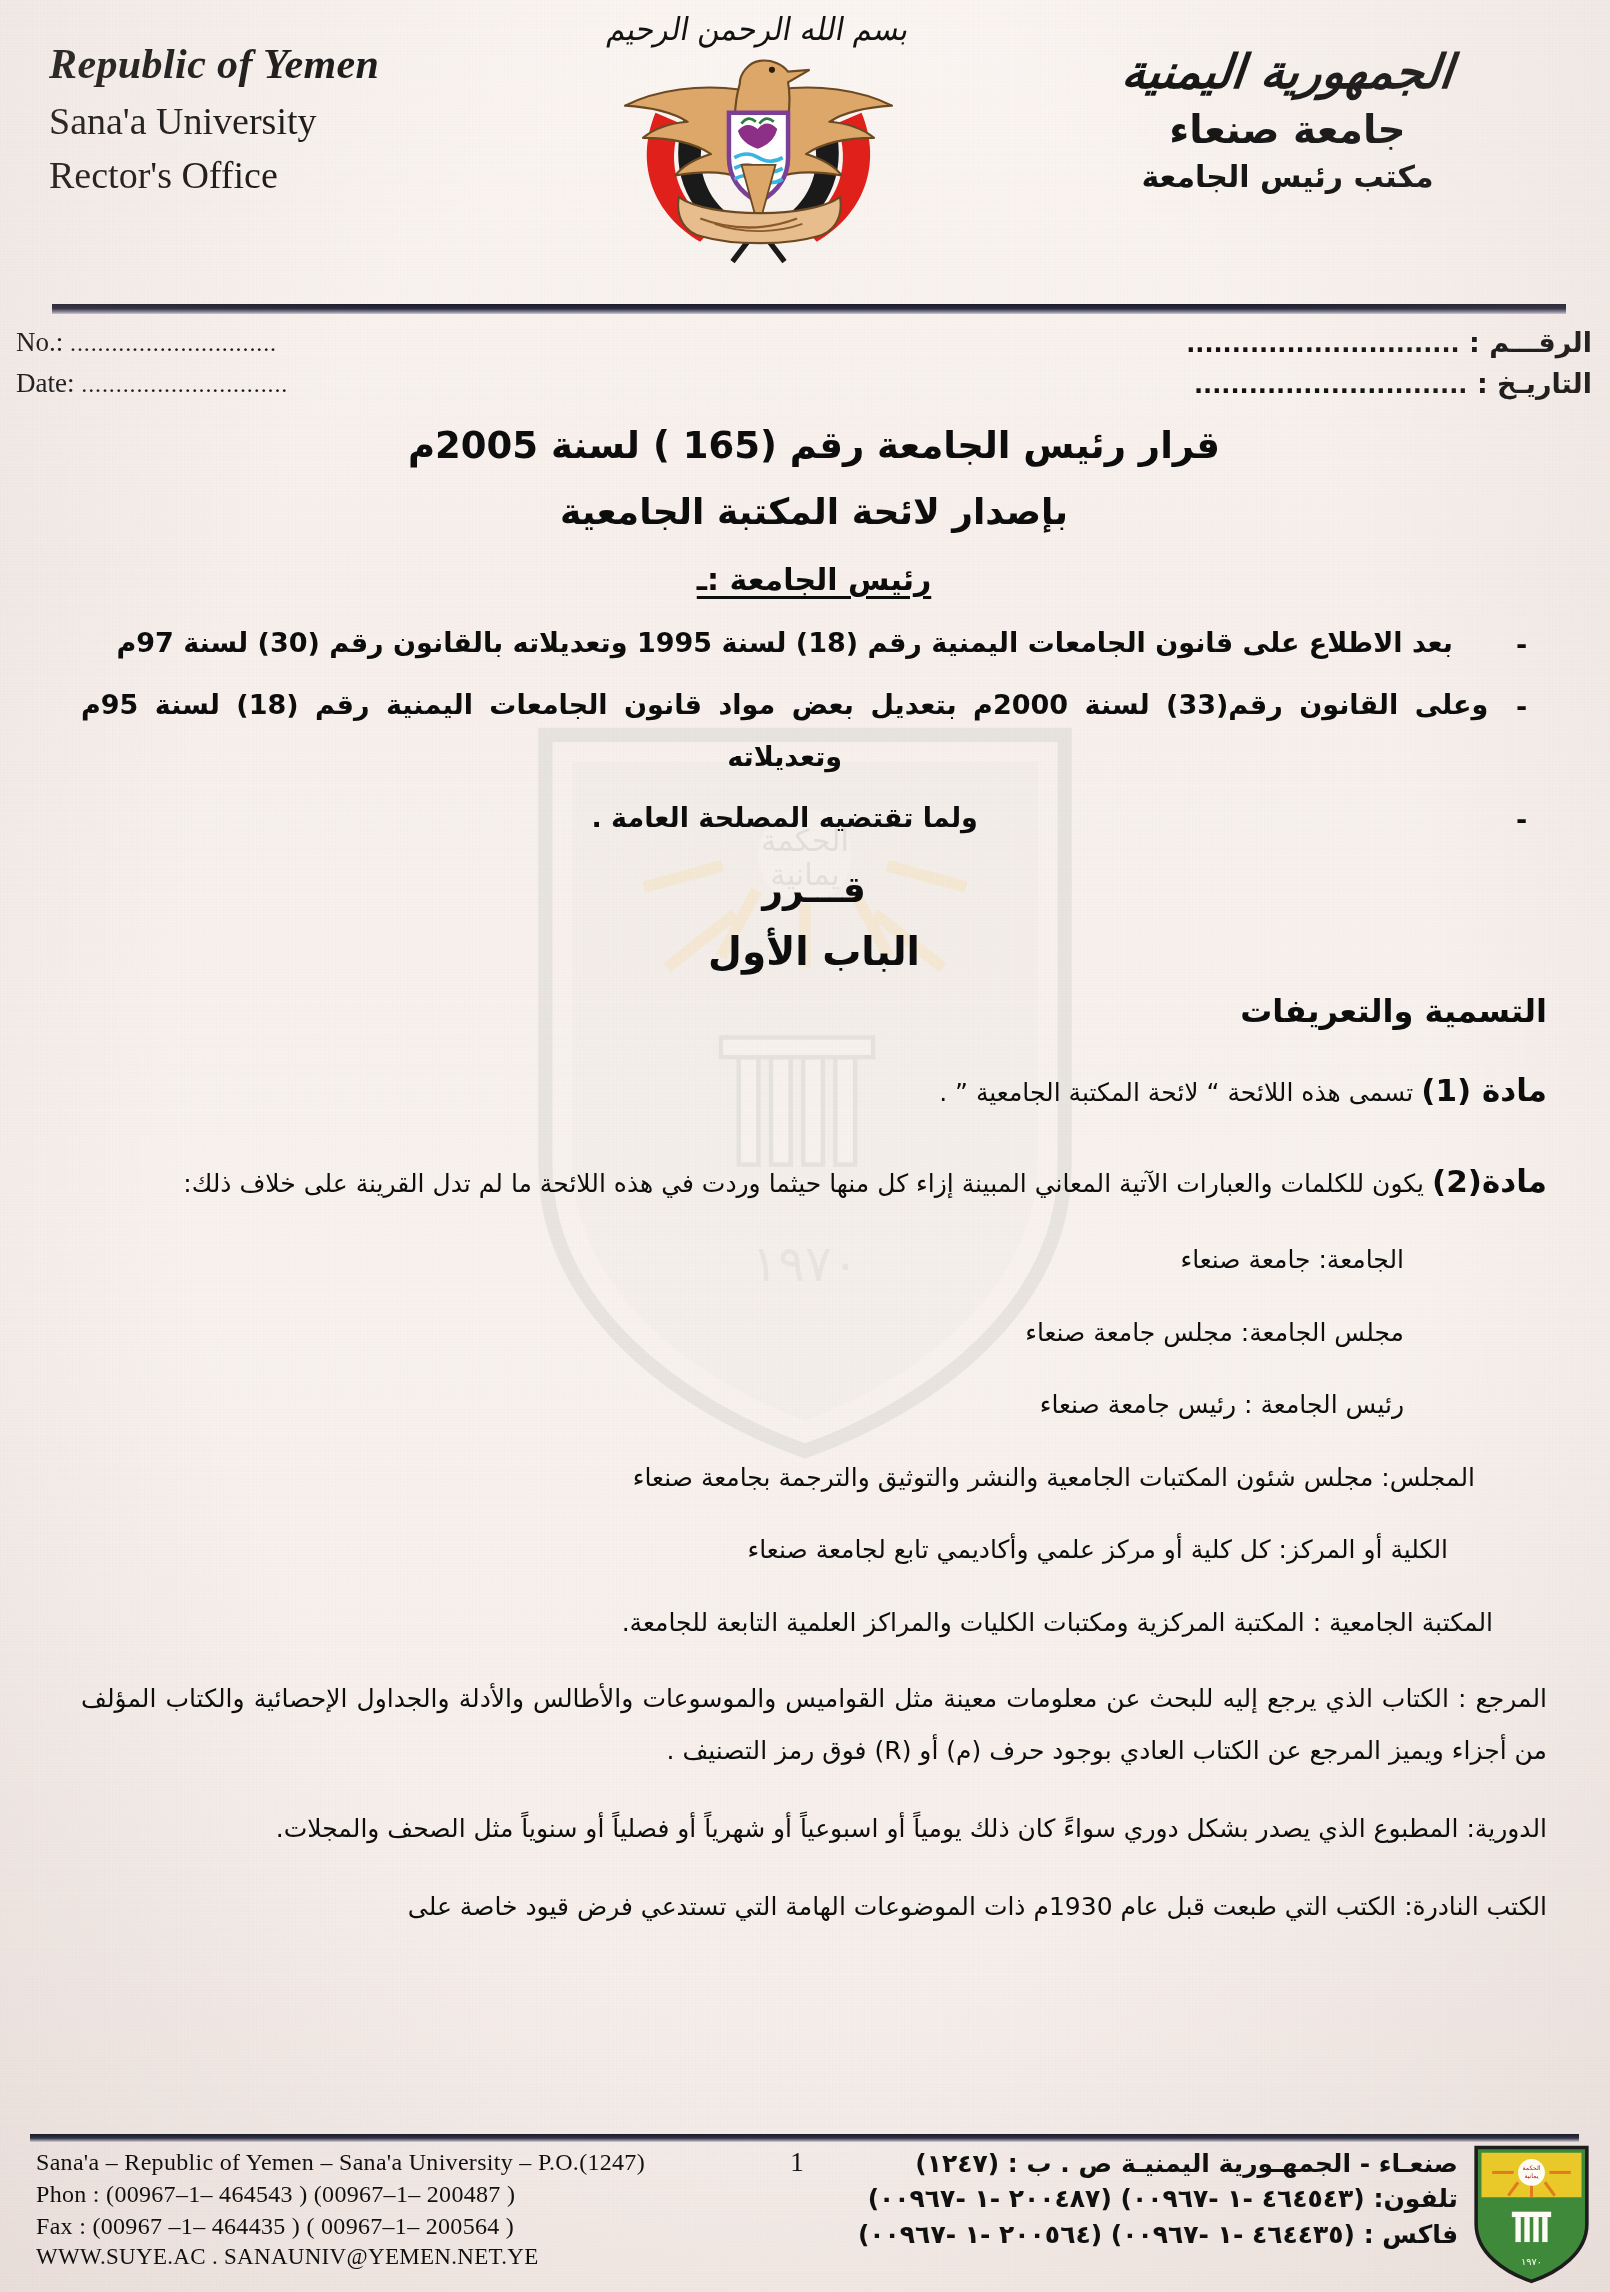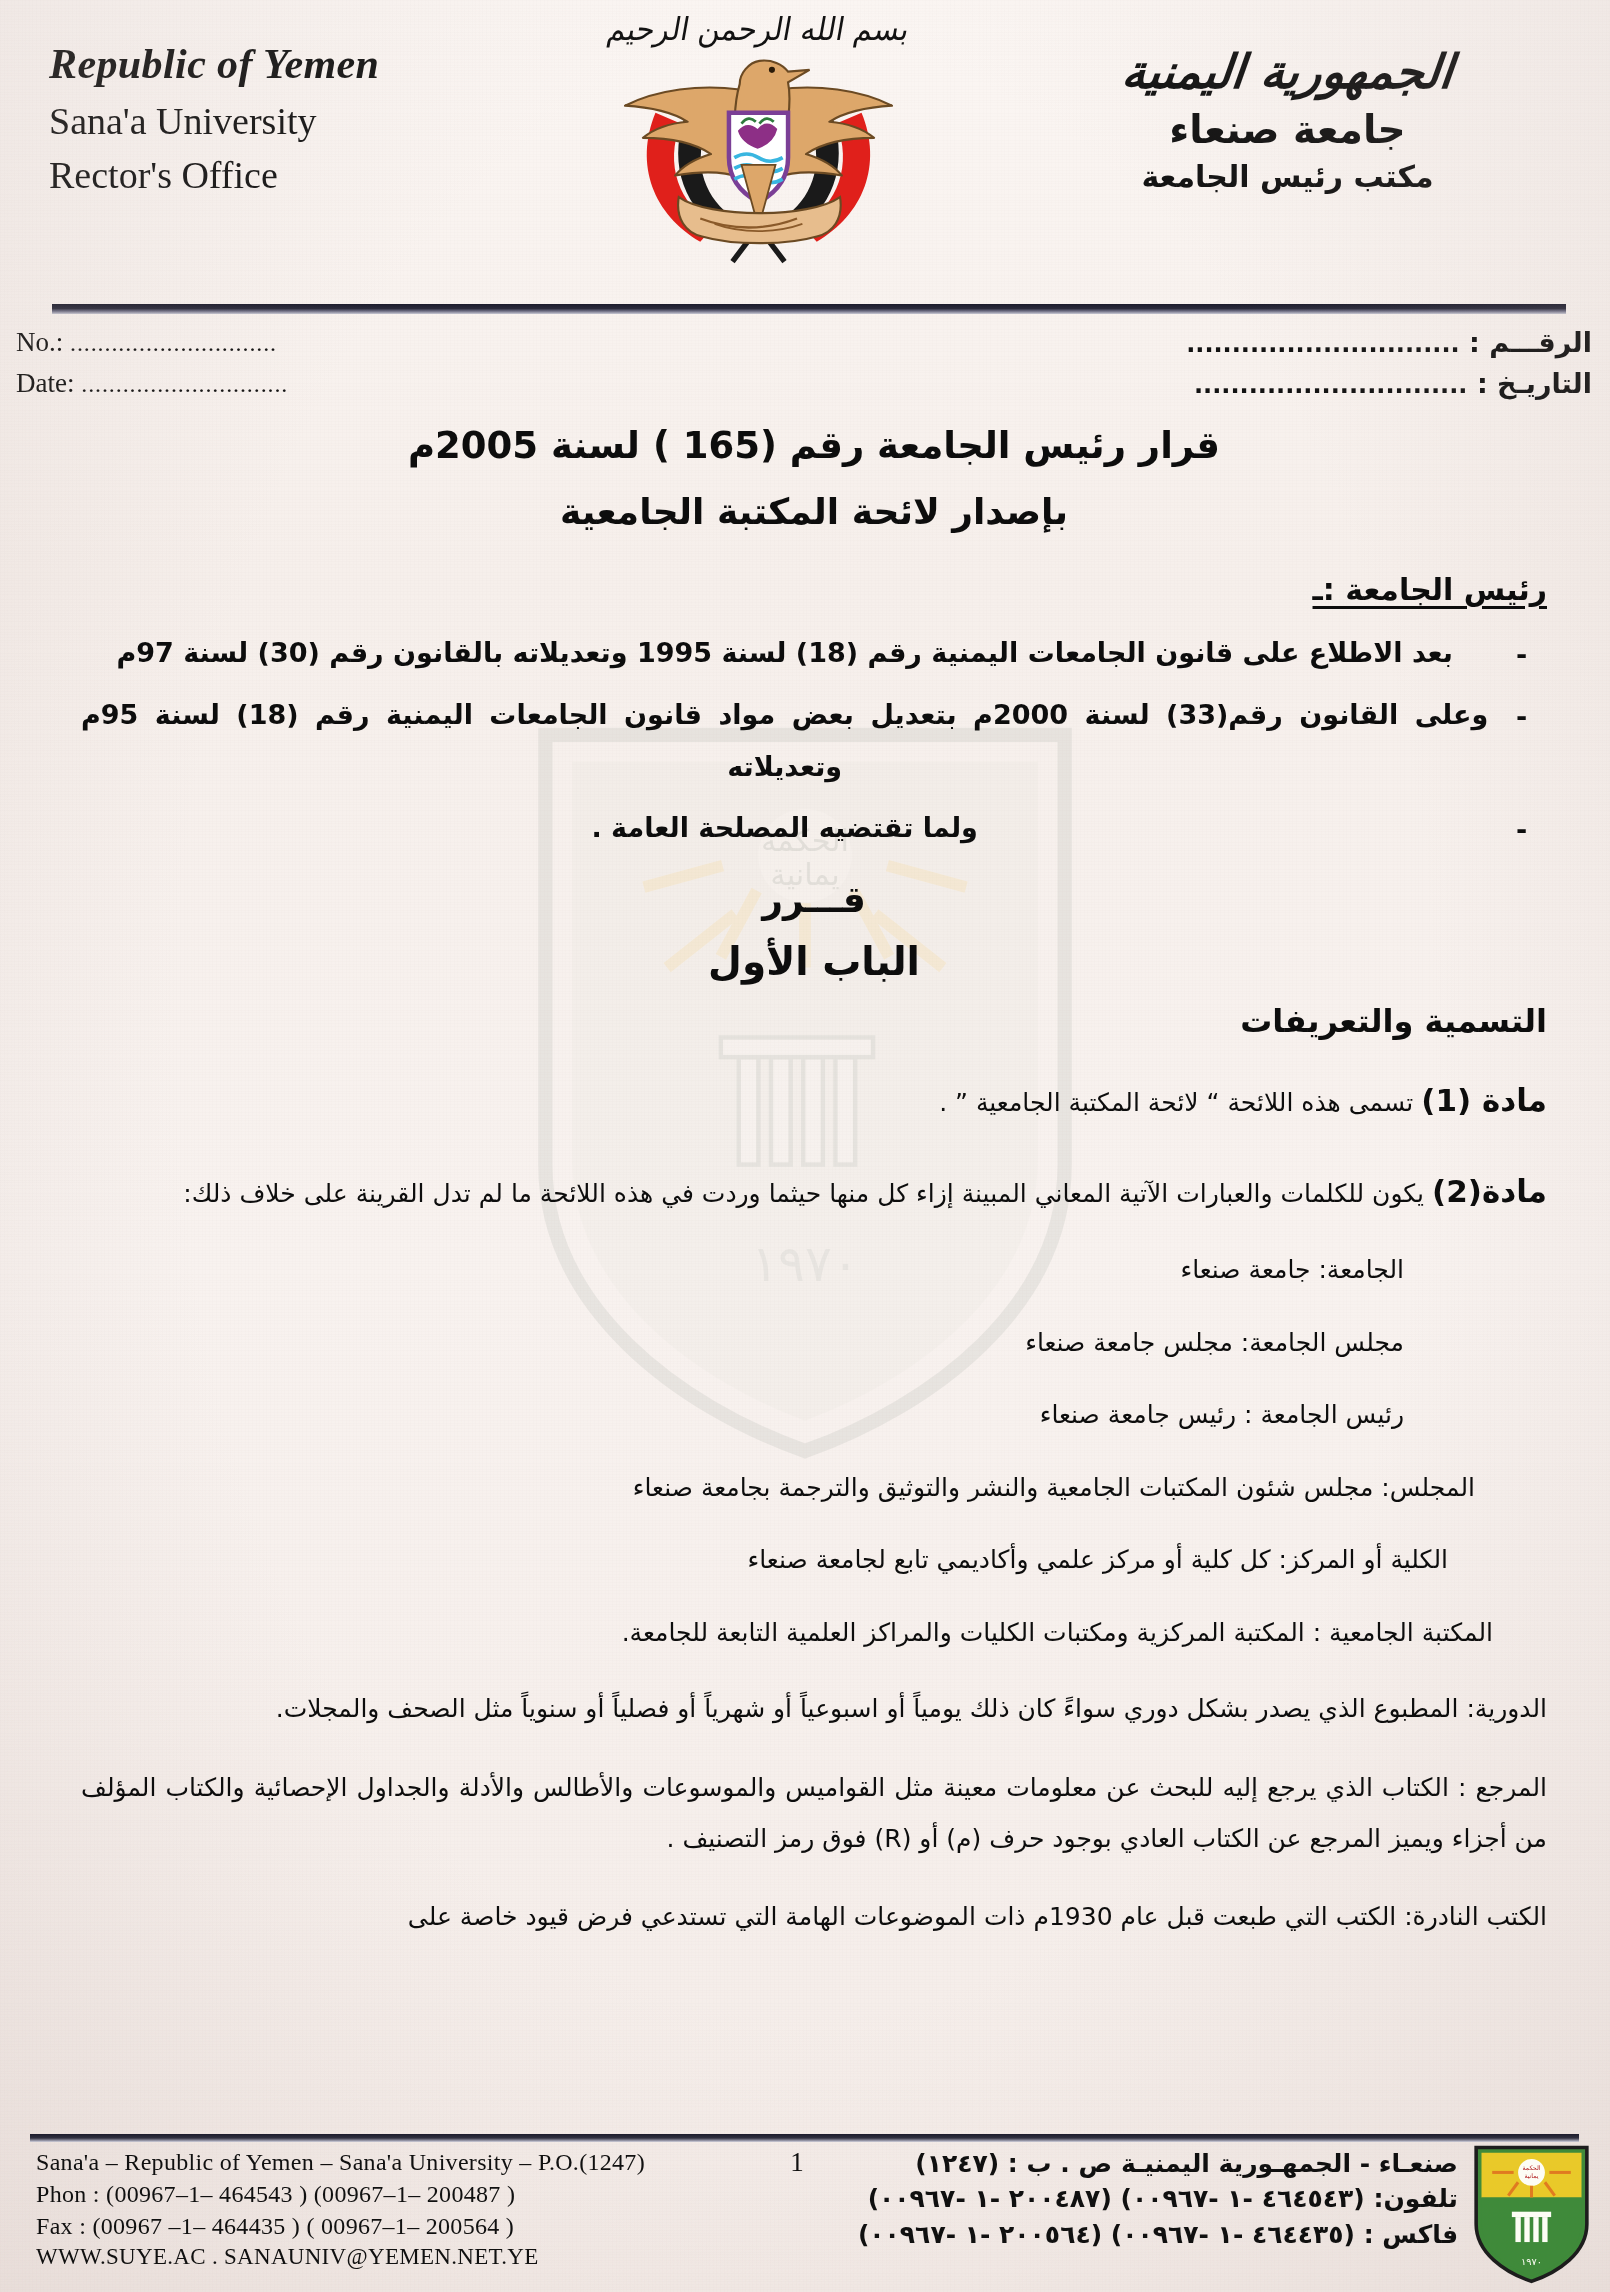--- a/index.html
+++ b/index.html
@@ -92,21 +92,21 @@
   }
   .title1{
     font-size:37px;font-weight:700;text-align:center;line-height:1.45;
     letter-spacing:-0.4px;
   }
   .title2{
     font-size:36px;font-weight:700;text-align:center;line-height:1.5;
     margin-top:12.5px;letter-spacing:0.9px;
   }
   .subtitle{
-    font-size:30px;font-weight:700;margin-top:33px;
+    font-size:30px;font-weight:700;text-align:center;margin-top:23px;
     text-decoration:underline;text-underline-offset:6.3px;
   }
   .clauses{margin-top:19.7px;}
   .clause{
     display:flex;flex-direction:row;gap:23px;
     font-size:27px;font-weight:700;line-height:1.92;
     margin:0 0 9px 0;padding-right:19.7px;
   }
   .clause .dash{flex:0 0 auto;width:16px;padding-top:1.8px;}
   .clause .ctext{flex:1 1 auto;text-align:justify;text-align-last:center;}
@@ -301,22 +301,22 @@
 
     <div class="defs">
       <div class="def">الجامعة: جامعة صنعاء</div>
       <div class="def">مجلس الجامعة: مجلس جامعة صنعاء</div>
       <div class="def">رئيس الجامعة : رئيس جامعة صنعاء</div>
       <div class="def" style="padding-right:72px">المجلس: مجلس شئون المكتبات الجامعية والنشر والتوثيق والترجمة بجامعة صنعاء</div>
       <div class="def" style="padding-right:99px">الكلية أو المركز: كل كلية أو مركز علمي وأكاديمي تابع لجامعة صنعاء</div>
       <div class="def" style="padding-right:54px">المكتبة الجامعية : المكتبة المركزية ومكتبات الكليات والمراكز العلمية التابعة للجامعة.</div>
     </div>
 
+    <div class="para">المرجع  :  الكتاب الذي يرجع إليه للبحث عن معلومات معينة مثل القواميس والموسوعات والأطالس والأدلة والجداول الإحصائية والكتاب المؤلف من أجزاء ويميز المرجع عن الكتاب العادي بوجود حرف (م) أو (R) فوق رمز التصنيف .</div>
     <div class="para">الدورية: المطبوع الذي يصدر بشكل دوري سواءً كان ذلك يومياً أو اسبوعياً أو شهرياً أو فصلياً أو سنوياً مثل الصحف والمجلات.</div>
-    <div class="para">المرجع  :  الكتاب الذي يرجع إليه للبحث عن معلومات معينة مثل القواميس والموسوعات والأطالس والأدلة والجداول الإحصائية والكتاب المؤلف من أجزاء ويميز المرجع عن الكتاب العادي بوجود حرف (م) أو (R) فوق رمز التصنيف .</div>
     <div class="para">الكتب النادرة: الكتب التي طبعت قبل عام 1930م ذات الموضوعات الهامة التي تستدعي فرض قيود خاصة على</div>
   </div>
 
   <div class="rule-bottom"></div>
 
   <div class="footer">
     <div class="f-en">
       <div class="fl">Sana'a – Republic of Yemen – Sana'a University – P.O.(1247)</div>
       <div class="fl">Phon : (00967–1– 464543 ) (00967–1– 200487 )</div>
       <div class="fl">Fax :    (00967 –1– 464435 ) ( 00967–1– 200564 )</div>

